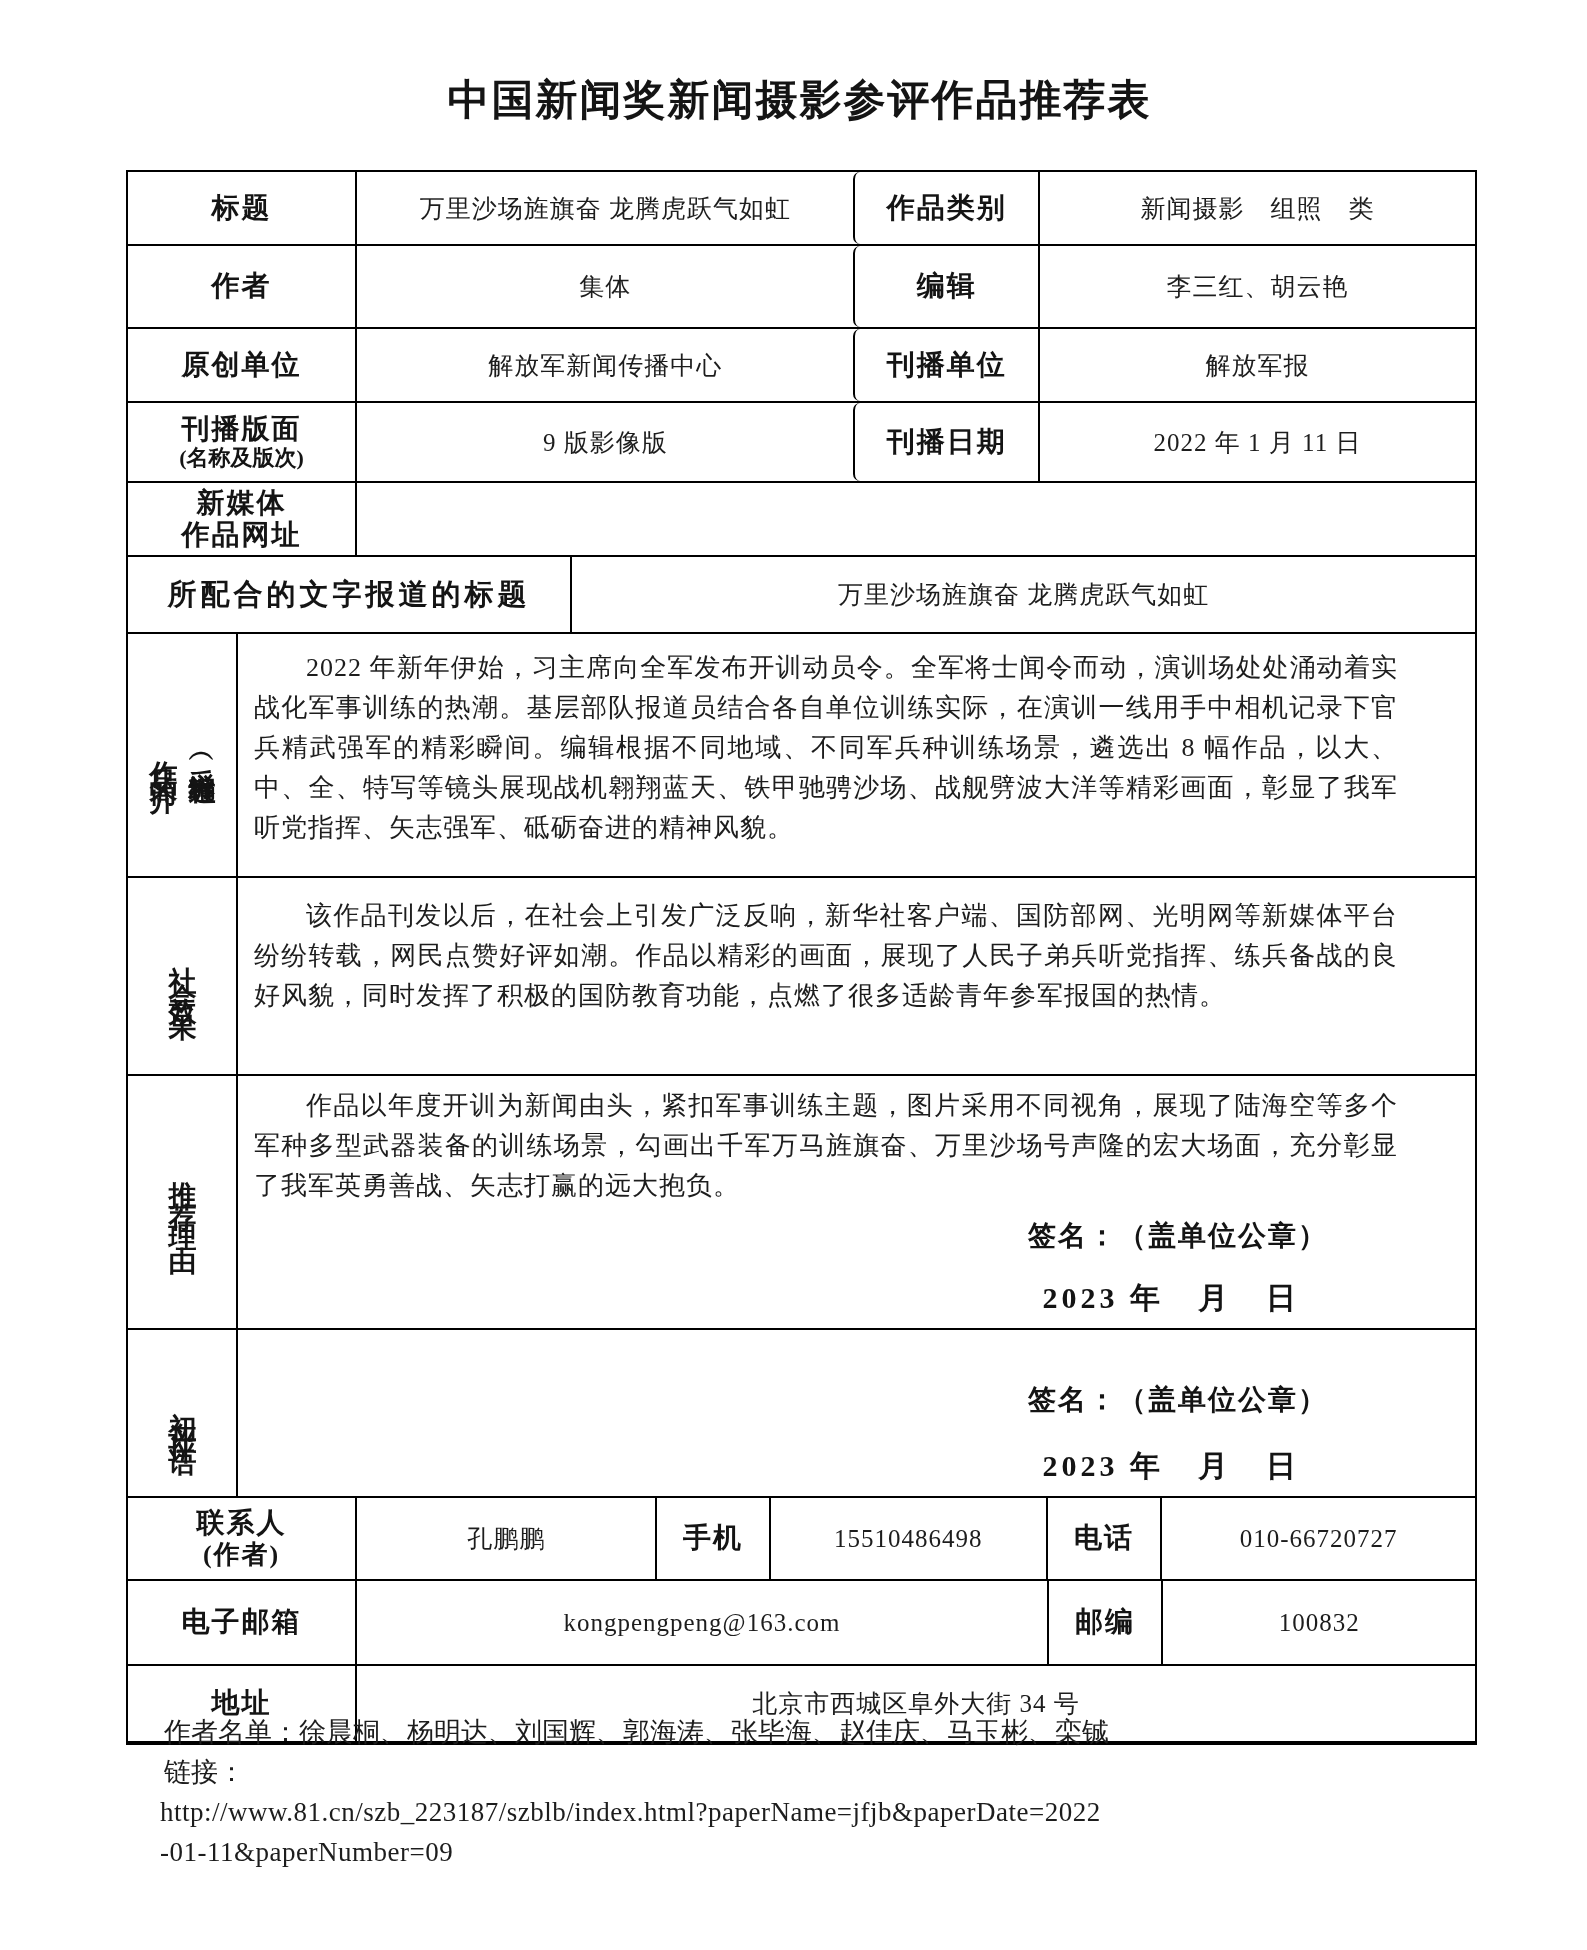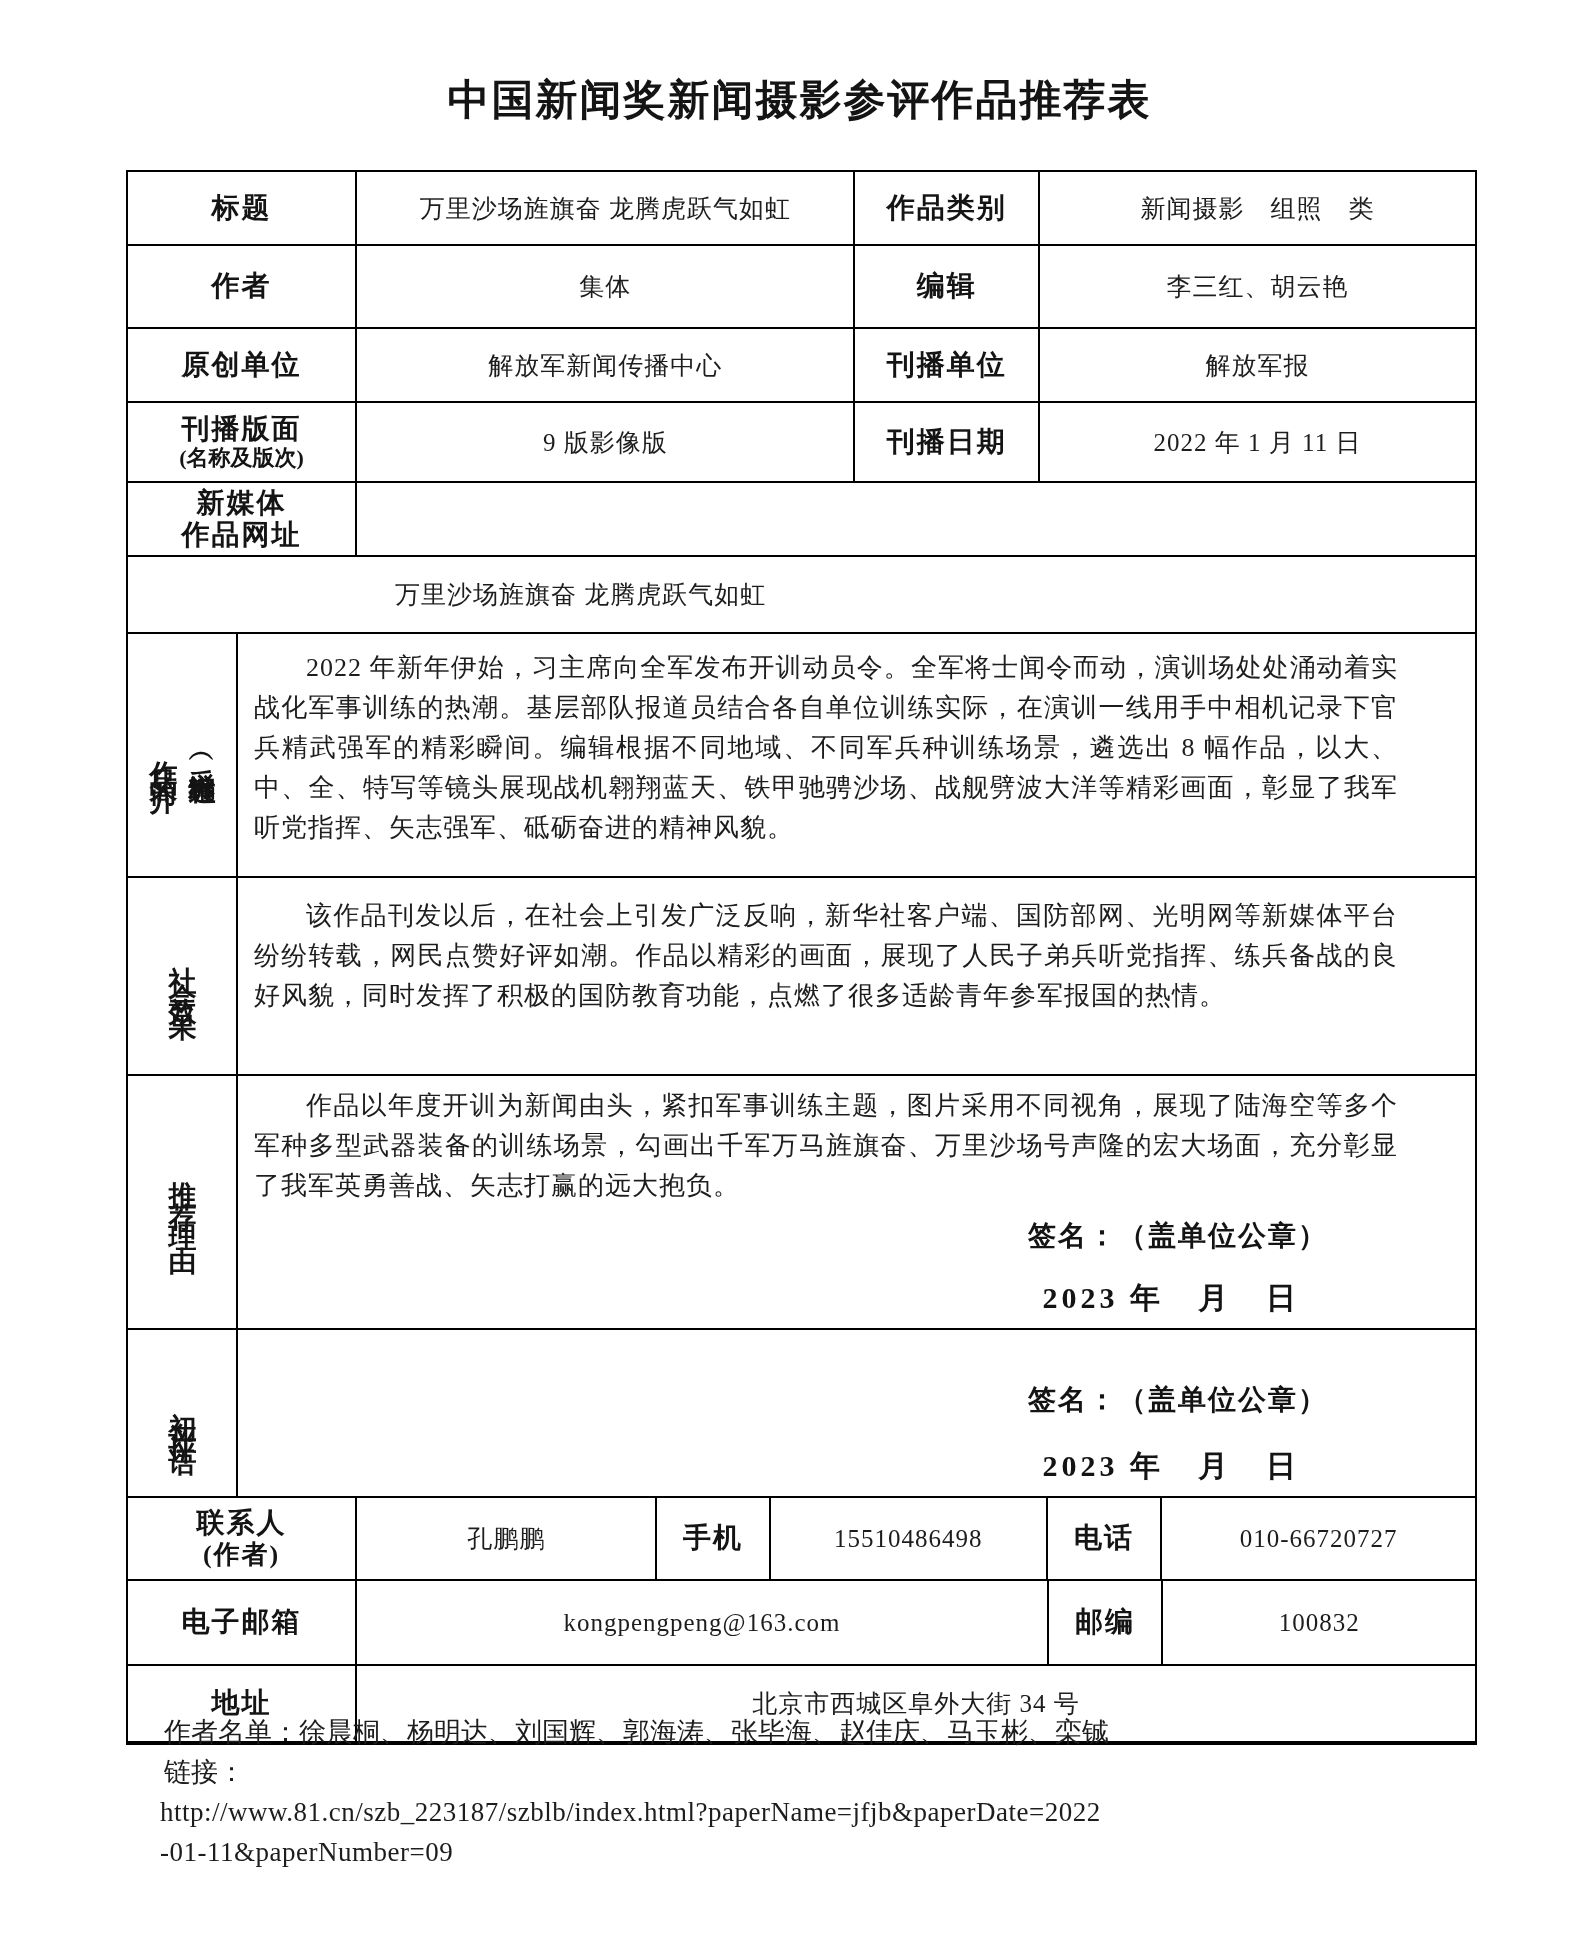--- a/index.html
+++ b/index.html
@@ -24,21 +24,21 @@
     border-left:2px solid #000;box-sizing:border-box;
     display:flex;flex-direction:column;align-items:center;justify-content:center;
     overflow:hidden;
   }
   .cell:first-child{border-left:none;}
   
   .h72{height:72px;} .h81{height:81px;} .h78{height:78px;} .h75{height:75px;}
   .h242{height:242px;} .h196{height:196px;} .h252{height:252px;} .h166{height:166px;}
   .h83{height:83px;}
   
-  .w194{width:234px;} .w513{width:513px;} .w190{width:190px;} .w450{width:450px;}
+  .w194{width:234px;} .w513{width:513px;} .w190{width:190px;border-radius:7px;} .w450{width:450px;}
   .w1153{width:1153px;} .w442{width:442px;} .w905{width:905px;}
   .w108{width:108px;} .w1239{width:1180px;}
   .w309{width:309px;} .w117{width:117px;} .w285{width:285px;} .w118{width:118px;} .w324{width:324px;}
   .w712{width:712px;} .w323{width:323px;}
   
   .lbl{font-weight:bold;font-size:28px;letter-spacing:2px;line-height:1.15;text-align:center;}
   .lbl-sub{font-weight:bold;font-size:22px;letter-spacing:0;line-height:1.2;}
   .val{font-size:25px;letter-spacing:1px;text-align:center;color:#1d1d1d;}
   .wide-lbl{font-weight:bold;font-size:29px;letter-spacing:4px;white-space:nowrap;}
   
@@ -140,20 +140,23 @@
     <div class="cell w194">
       <div class="lbl">新媒体</div>
       <div class="lbl">作品网址</div>
     </div>
     <div class="cell w1153">
         <div class="val"></div>
       </div>
   </div>
 
   <div class="row h75">
+    <div class="cell w442">
+        <div class="wide-lbl">所配合的文字报道的标题</div>
+      </div>
     <div class="cell w905">
         <div class="val">万里沙场旌旗奋 龙腾虎跃气如虹</div>
       </div>
   </div>
 
   <div class="row h242">
     <div class="cell w108">
       <div class="vwrap">
         <span class="vlabel ls8">作品简介</span>
         <span class="vlabel" style="font-size:27px;letter-spacing:4px;">（采编过程）</span>

